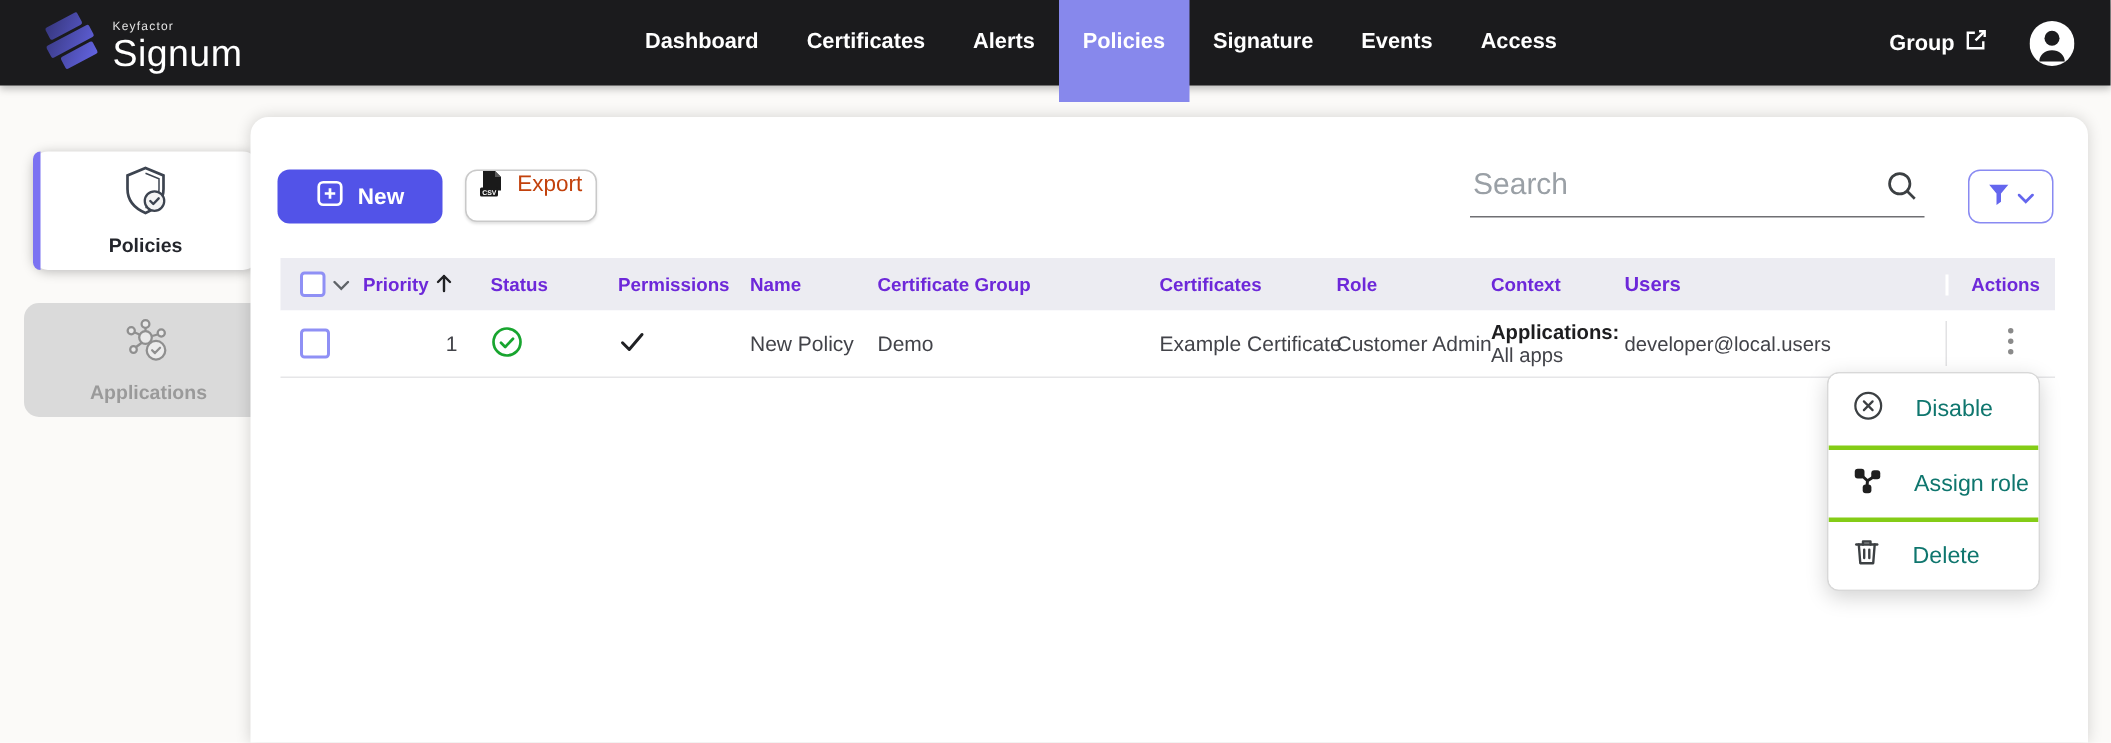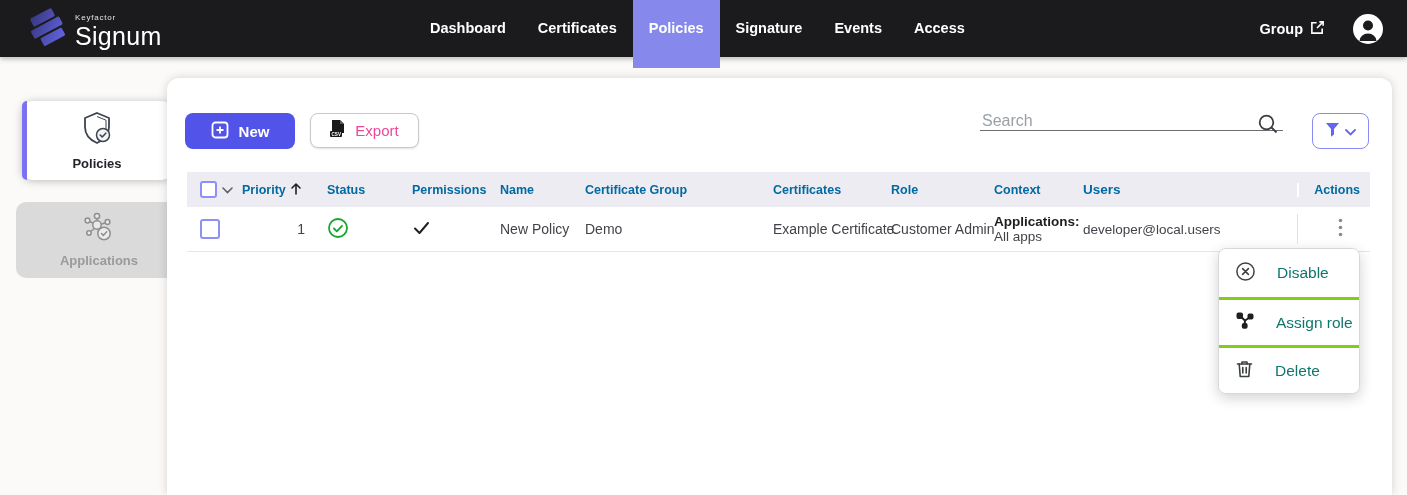--- a/index.html
+++ b/index.html
@@ -34,38 +34,38 @@
   
   .panel { position:absolute; left:167px; top:78px; width:1225px; height:417px;
            background:#ffffff; border-radius:12px 12px 0 0; z-index:5;
            box-shadow:0 0 10px rgba(0,0,0,.16); }
 
   
   .btn-new { position:absolute; left:18px; top:35px; width:110px; height:36px;
              background:#5253e8; color:#fff; border:none; border-radius:8px;
              font-family:inherit; font-size:15px; font-weight:700; display:flex;
              align-items:center; justify-content:center; gap:10px; cursor:pointer; }
-  .btn-export { position:absolute; left:143px; top:35px; width:109px; height:35px;
-             background:#fff; color:#ec4899; border:1px solid #c9c9c9; border-radius:8px;
+  .btn-export { position:absolute; left:143px; top:35px; width:88px; height:35px;
+             background:#fff; color:#c2410c; border:1px solid #c9c9c9; border-radius:8px;
              font-family:inherit; font-size:15px; font-weight:400; display:flex;
-             align-items:center; justify-content:center; gap:10px; cursor:pointer;
+             justify-content:center; gap:10px; cursor:pointer;
              box-shadow:0 1px 2px rgba(0,0,0,.12); }
   .search-wrap { position:absolute; left:813px; top:30px; width:303px; }
   .search-input { width:100%; border:none; border-bottom:1px solid #6f6f73; outline:none;
-             font-family:inherit; font-size:16px; color:#0c4a6e; padding:4px 32px 0 2px; background:transparent; }
+             font-family:inherit; font-size:20px; color:#0c4a6e; padding:4px 32px 9px 2px; background:transparent; }
   .search-input::placeholder { color:#9aa0a6; }
   .search-icon { position:absolute; right:4px; top:5px; }
   .btn-filter { position:absolute; left:1145px; top:35px; width:57px; height:36px;
              background:#fff; border:1.5px solid #898af2; border-radius:8px; display:flex;
              align-items:center; justify-content:center; gap:5px; cursor:pointer; }
 
   
   .table { position:absolute; left:20px; top:94px; width:1183px; }
   .t-head { display:flex; height:35px; background:#ececf2; align-items:center;
-            font-size:12.5px; font-weight:700; color:#0369a1; }
+            font-size:12.5px; font-weight:700; color:#6d28d9; }
   .t-row  { display:flex; height:45px; background:#fff; align-items:center;
             border-bottom:1px solid #e6e6e8; font-size:14px; color:#424349; }
   .cell { display:flex; align-items:center; padding-left:8px; white-space:nowrap; }
   .col-select   { width:52px;  padding-left:13px; gap:5px; }
   .col-priority { width:80px;  justify-content:flex-end; padding-right:14px; }
   .t-head .col-priority { justify-content:flex-start; padding-left:3px; gap:3px; }
   .col-status   { width:85px; }
   .col-perm     { width:88px; }
   .col-name     { width:85px; }
   .col-group    { width:188px; }
@@ -113,20 +113,21 @@
     </span>
     <span class="brand-text">
       <div class="kf">Keyfactor</div>
       <div class="sig">Signum</div>
     </span>
   </div>
 
   <div class="nav-items">
     <a class="nav-item">Dashboard</a>
     <a class="nav-item">Certificates</a>
+    <a class="nav-item">Alerts</a>
     <a class="nav-item active">Policies</a>
     <a class="nav-item">Signature</a>
     <a class="nav-item">Events</a>
     <a class="nav-item">Access</a>
   </div>
 
   <div class="nav-right">
     <a class="docs-link">
       <span>Group</span>
       <span>

